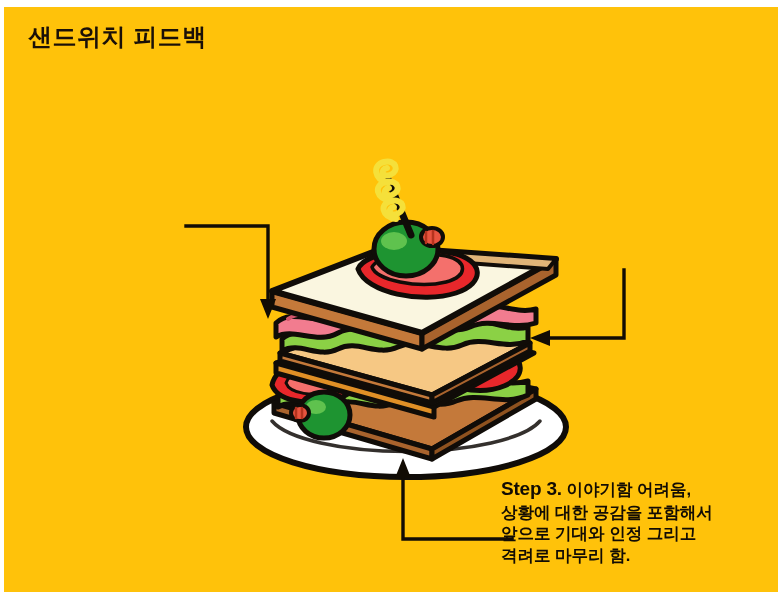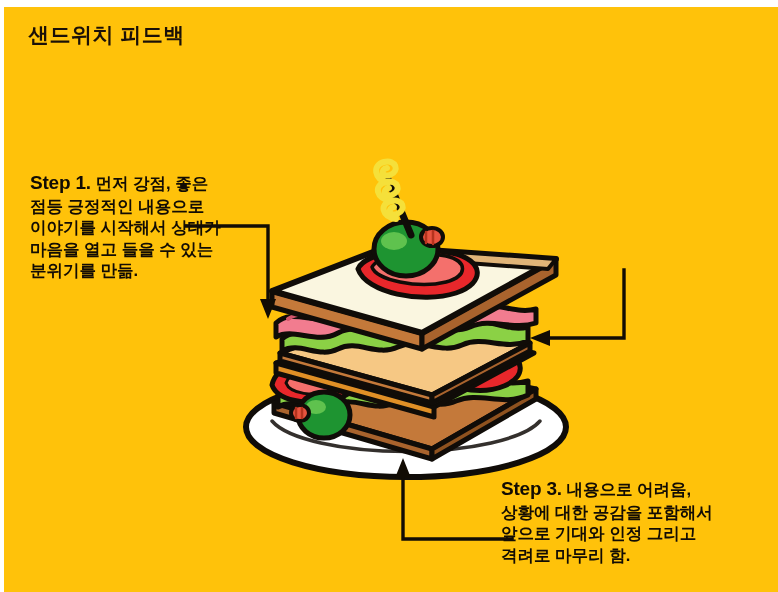--- a/index.html
+++ b/index.html
@@ -28,21 +28,21 @@
     height: 585px;
     background: #FFC20A;
     overflow: hidden;
   }
 
   
   #title {
     position: absolute;
     left: 24px;
     top: 14px;
-    font-size: 21px;
+    font-size: 24px;
     font-weight: bold;
     color: #1a1008;
     letter-spacing: 0.5px;
     white-space: nowrap;
   }
 
   
   .step-block {
     position: absolute;
     color: #120c04;
@@ -175,26 +175,21 @@
         <polygon points="264,312 256,292 272,292" fill="#120c04" stroke="none"></polygon>
 
         <path d="M 620 263 L 620 331 L 540 331"></path>
         <polygon points="526,331 546,323 546,339" fill="#120c04" stroke="none"></polygon>
 
         <path d="M 508 532 L 399 532 L 399 465"></path>
         <polygon points="399,451 391,471 407,471" fill="#120c04" stroke="none"></polygon>
       </g>
     </svg>
 
-    <div class="step-block" id="step1"><span class="step-label">Step 1.</span><span class="step-body"> 먼저 강점, 좋은
-점등 긍정적인 내용으로
-이야기를 시작해서 상대가
-마음을 열고 들을 수 있는
-분위기를 만듦.</span></div>
 
 
-    <div class="step-block" id="step3"><span class="step-label">Step 3.</span><span class="step-body"> 내용으로 어려움,
+    <div class="step-block" id="step3"><span class="step-label">Step 3.</span><span class="step-body"> 이야기함 어려움,
 상황에 대한 공감을 포함해서
 앞으로 기대와 인정 그리고
 격려로 마무리 함.</span></div>
 
   </div>
 </div>
 
 </body></html>

